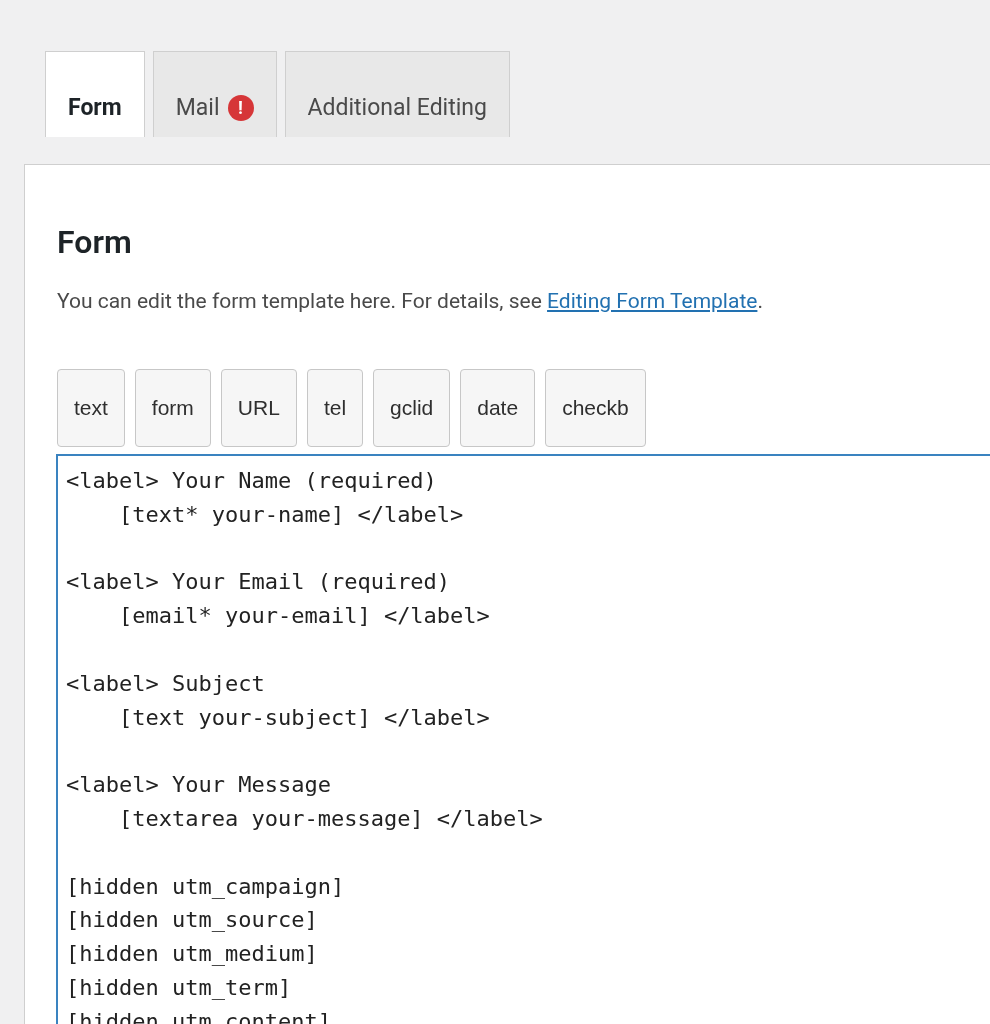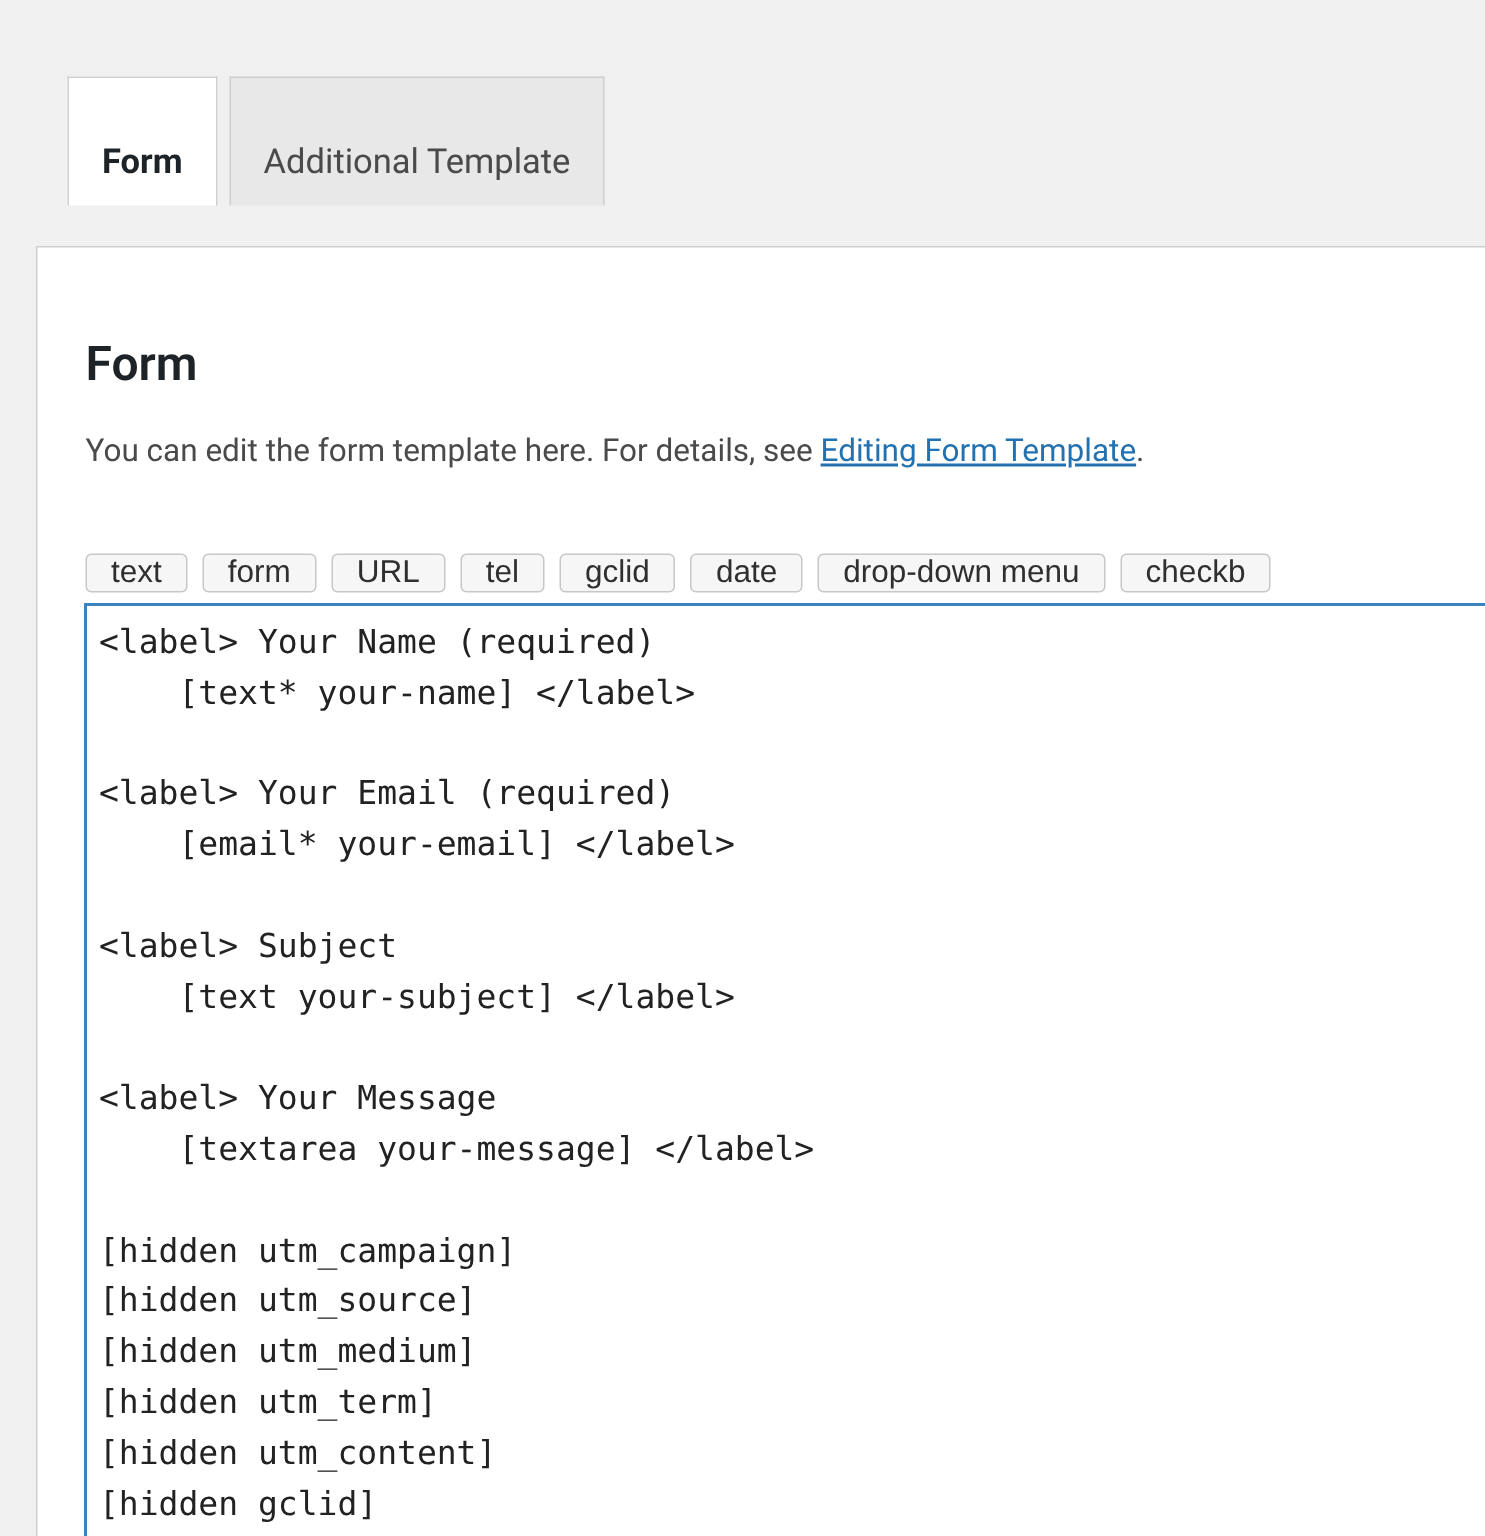--- a/index.html
+++ b/index.html
@@ -70,21 +70,21 @@
   }
   .desc a {
     color: #2271b1;
     text-decoration: underline;
   }
   .tagbtn-row { display:flex; gap:10px; flex-wrap:nowrap; padding-right:0; }
   .tagbtn {
     background: #f6f6f6;
     border: 1px solid #c7c7c7;
     border-radius: 4px;
-    padding: 0 16px;
+    padding: 26px 16px;
     font-size: 21px;
     color: #2f2f2f;
     cursor: pointer;
     white-space: nowrap;
   }
   .form-textarea {
     margin-top: 8px;
     width: 934px;
     height: 724px;
     border: 1px solid #8d8d8d;
@@ -101,37 +101,40 @@
   }
 </style>
 </head>
 <body>
 
 <div class="tabs-row">
   <div class="tab active">
     <span>Form</span>
   </div>
   <div class="tab">
-    <span>Additional Template</span>
+    <span>Mail</span>
+    <span class="badge">!</span>
+  </div>
+  <div class="tab">
+    <span>Additional Editing</span>
   </div>
 </div>
 
 <div class="panel">
   <h2>Form</h2>
   <div class="desc">
     <span>You can edit the form template here. For details, see </span><a href="#">Editing Form Template</a><span>.</span>
   </div>
   <div class="tagbtn-row">
     <button class="tagbtn">text</button>
     <button class="tagbtn">form</button>
     <button class="tagbtn">URL</button>
     <button class="tagbtn">tel</button>
     <button class="tagbtn">gclid</button>
     <button class="tagbtn">date</button>
-    <button class="tagbtn">drop-down menu</button>
     <button class="tagbtn">checkb</button>
   </div>
   <textarea class="form-textarea" spellcheck="true" style="">&lt;label&gt; Your Name (required)
     [text* your-name] &lt;/label&gt;
 
 &lt;label&gt; Your Email (required)
     [email* your-email] &lt;/label&gt;
 
 &lt;label&gt; Subject
     [text your-subject] &lt;/label&gt;

